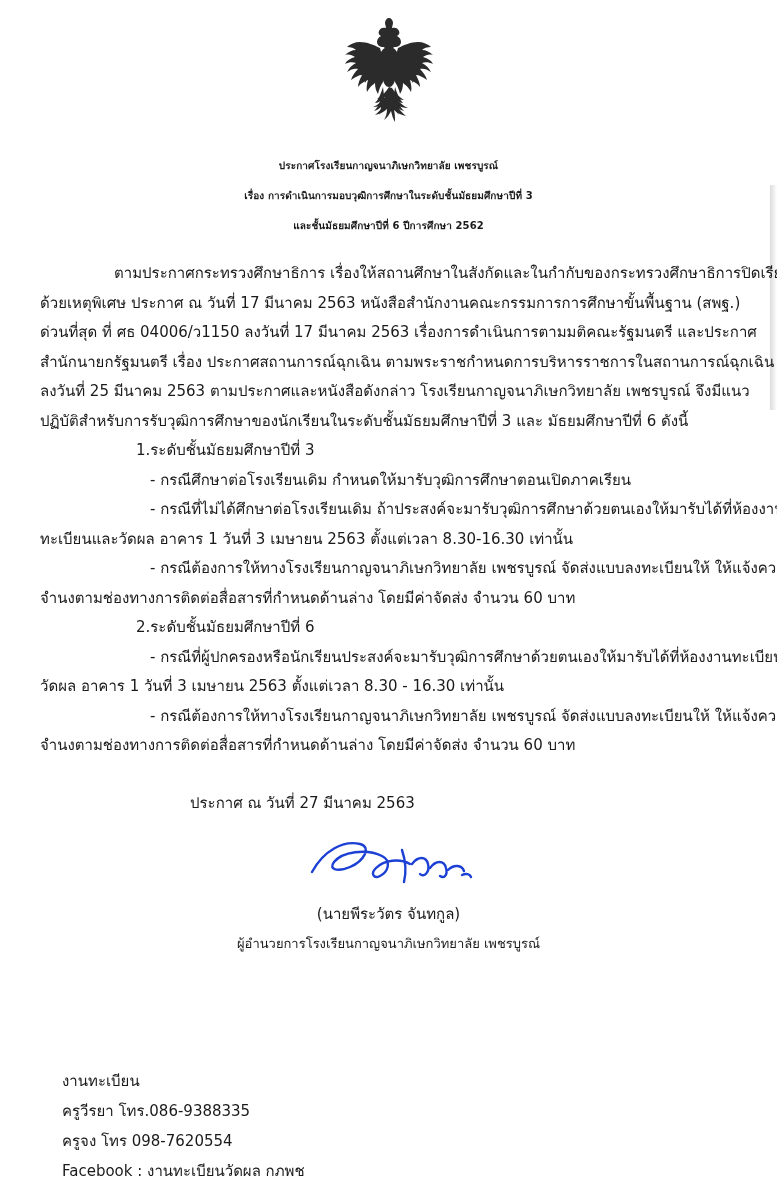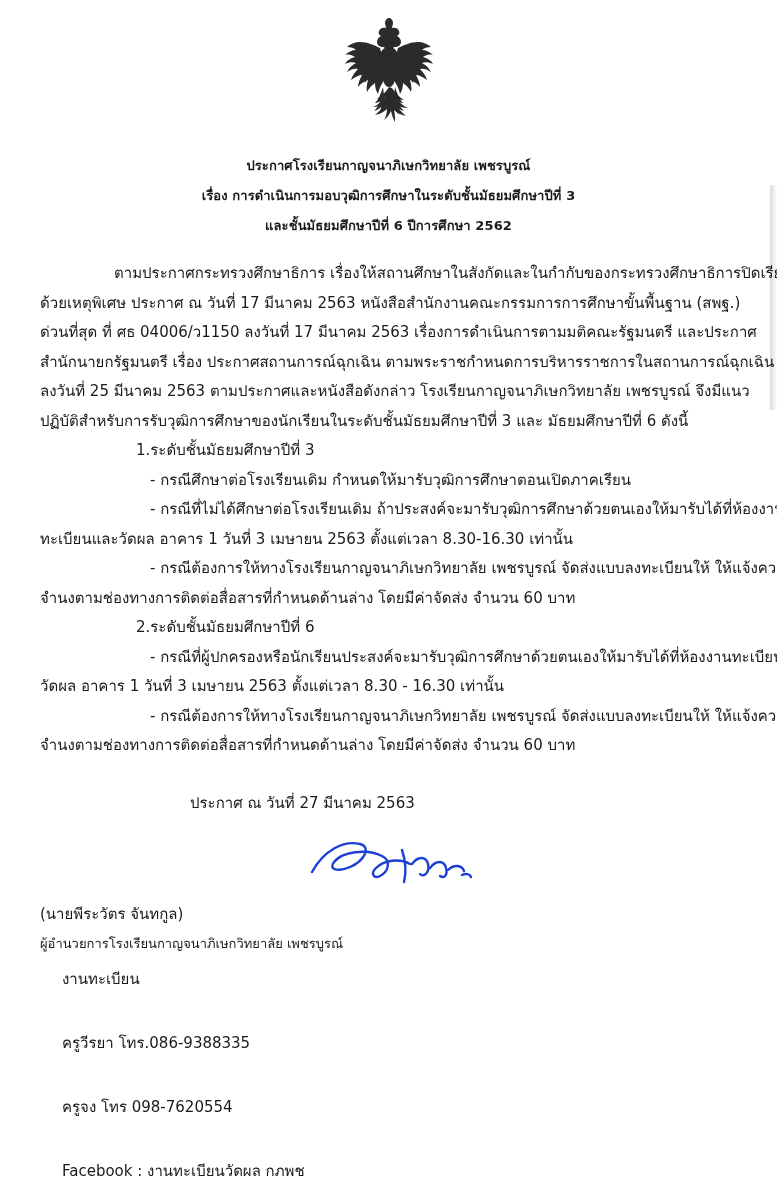--- a/index.html
+++ b/index.html
@@ -30,21 +30,21 @@
   }
   .emblem {
     width: 110px;
     height: 115px;
     display: block;
   }
   
   .heading {
     text-align: center;
     font-weight: bold;
-    font-size: 13px;
+    font-size: 10px;
     line-height: 30px;
     margin-top: 22px;
     letter-spacing: 0.1px;
   }
   .heading div { white-space: nowrap; }
   
   .body-text {
     margin-top: 18px;
     font-size: 15px;
     line-height: 29.5px;
@@ -60,21 +60,21 @@
   .announce-date {
     margin-top: 28px;
     text-indent: 150px;
     font-size: 15px;
     line-height: 29.5px;
     white-space: nowrap;
   }
   
   .sign-block {
     margin-top: 16px;
-    text-align: left;
+    text-align: center;
   }
   .signature-svg {
     display: block;
     margin: 0 auto;
     width: 190px;
     height: 62px;
   }
   .sign-name {
     font-size: 15px;
     line-height: 29px;
@@ -85,21 +85,21 @@
     line-height: 29px;
   }
   
   .footer {
     position: absolute;
     left: 62px;
     bottom: 14px;
     font-size: 15px;
     line-height: 30px;
   }
-  .footer div { white-space: nowrap; margin-top: 34px; }
+  .footer div { white-space: nowrap; }
   
   .edge-shadow {
     position: absolute;
     top: 185px;
     right: 0;
     width: 7px;
     height: 225px;
     background: linear-gradient(to right, rgba(0,0,0,0.14), rgba(0,0,0,0));
     pointer-events: none;
   }

